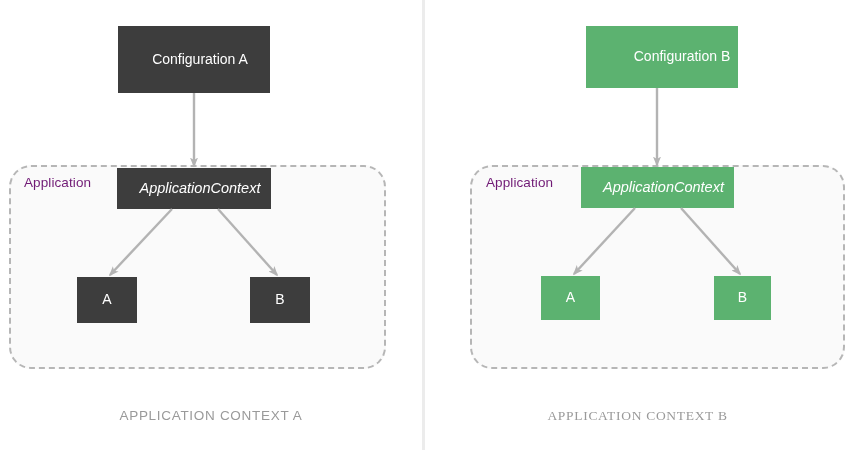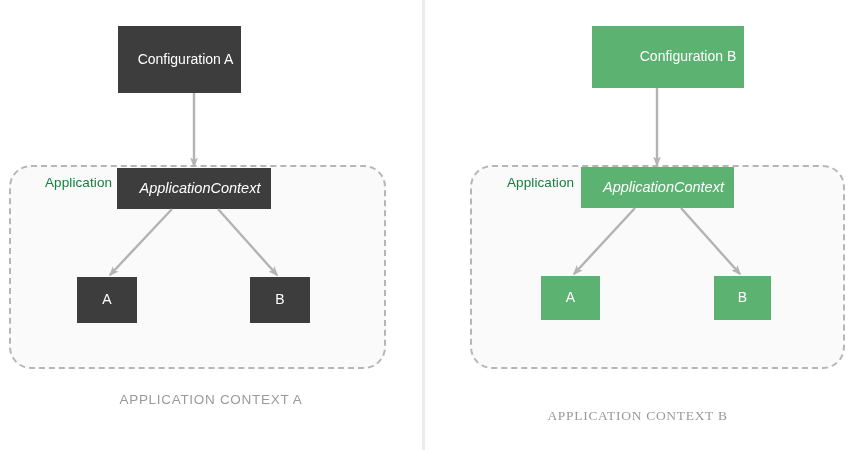--- a/index.html
+++ b/index.html
@@ -41,24 +41,23 @@
   .app-container {
     position: absolute;
     box-sizing: border-box;
     border: 2px dashed #b6b6b6;
     border-radius: 22px;
     background: #fafafa;
   }
   .app-label {
     position: absolute;
     font-size: 13.5px;
-    color: #15803d;
+    color: #701a75;
     white-space: nowrap;
     letter-spacing: 0.1px;
-    margin-left: 21px;
   }
 
   
   .node {
     position: absolute;
     box-sizing: border-box;
     display: flex;
     align-items: center;
     justify-content: center;
     color: #ffffff;
@@ -103,45 +102,45 @@
 
 <div id="canvas">
 
   <div class="divider" style="left: 422px; background: rgb(236, 236, 236);"></div>
 
   <div class="panel panel-left">
 
     <div class="app-container" style="left: 9px; top: 165px; width: 377px; height: 204px;"></div>
     <div class="app-label" style="left: 24px; top: 175px;">Application</div>
 
-    <div class="node dark" style="left: 118px; top: 26px; width: 123px; height: 67px; padding-left: 12px;">
+    <div class="node dark" style="left: 118px; top: 26px; width: 152px; height: 67px; padding-left: 12px;">
       <span>Configuration A</span>
     </div>
 
     <div class="node dark italic" style="left: 117px; top: 168px; width: 154px; height: 41px;">
       <span>ApplicationContext</span>
     </div>
 
     <div class="node dark small" style="left: 77px; top: 277px; width: 60px; height: 46px;">
       <span>A</span>
     </div>
 
     <div class="node dark small" style="left: 250px; top: 277px; width: 60px; height: 46px;">
       <span>B</span>
     </div>
 
-    <div class="caption" style="top: 392px;">APPLICATION CONTEXT A</div>
+    <div class="caption" style="top: 408px;">APPLICATION CONTEXT A</div>
   </div>
 
   <div class="panel panel-right">
 
     <div class="app-container" style="left: 44px; top: 165px; width: 375px; height: 204px;"></div>
     <div class="app-label" style="left: 60px; top: 175px;">Application</div>
 
-    <div class="node green" style="left: 166px; top: 26px; width: 152px; height: 62px; padding-left: 40px;">
+    <div class="node green" style="left: 160px; top: 26px; width: 152px; height: 62px; padding-left: 40px;">
       <span>Configuration B</span>
     </div>
 
     <div class="node green italic" style="left: 155px; top: 167px; width: 153px; height: 41px;">
       <span>ApplicationContext</span>
     </div>
 
     <div class="node green small" style="left: 115px; top: 276px; width: 59px; height: 44px;">
       <span>A</span>
     </div>

